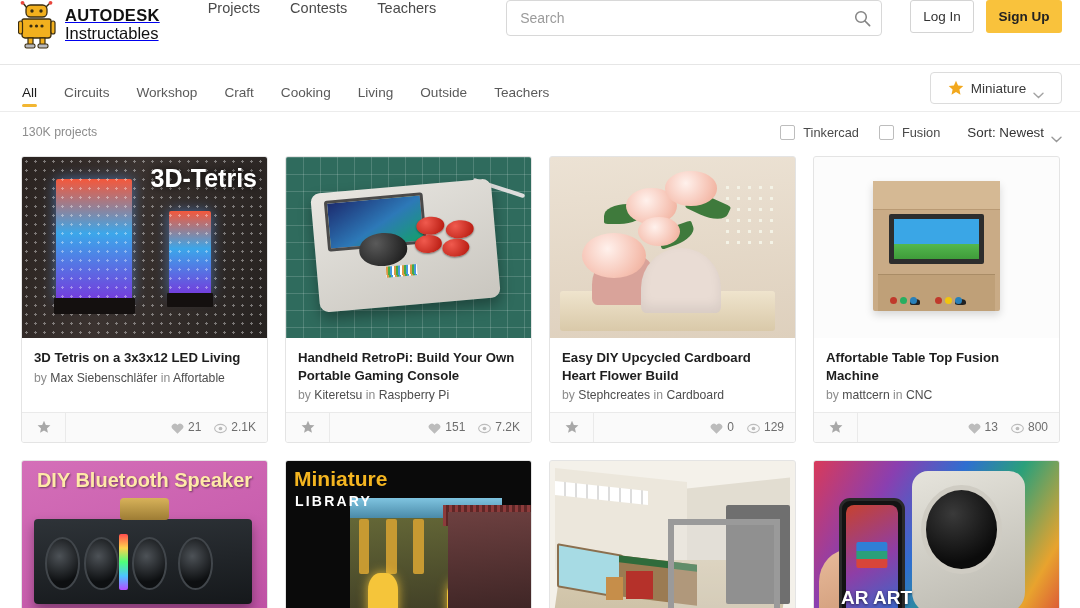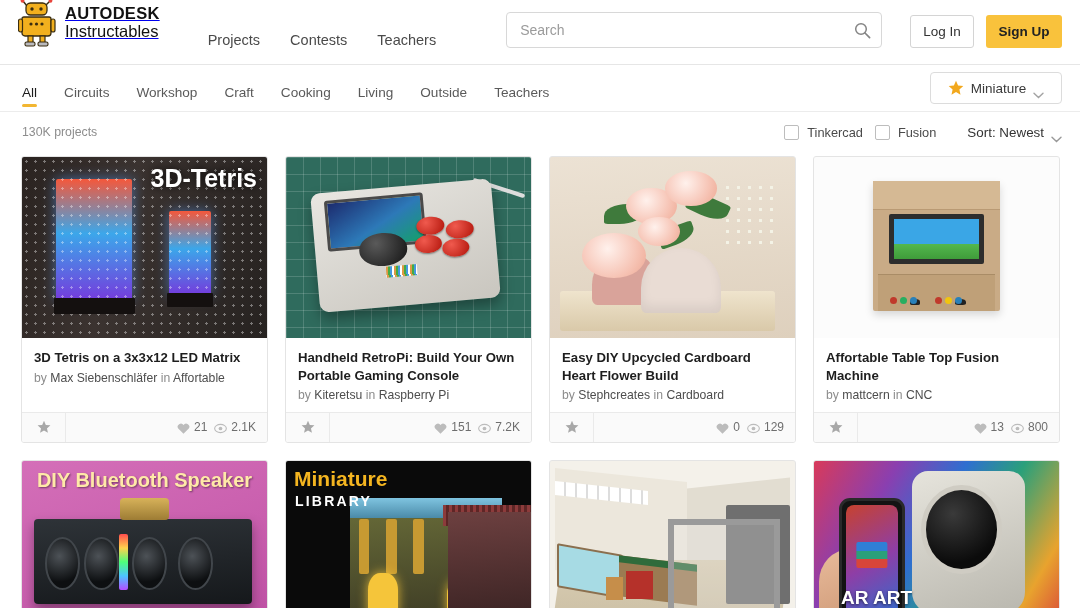--- a/index.html
+++ b/index.html
@@ -8,22 +8,22 @@
     background: #ffffff;
     font-family: "Liberation Sans", "DejaVu Sans", sans-serif;
     overflow: hidden;
     color: #2b2b2b;
   }
 
   
   .header {
     height: 65px;
     display: flex;
-    align-items: flex-end;
-    padding: 0 18px 16px 18px;
+    align-items: flex-start;
+    padding: 0 18px 0 18px;
     border-bottom: 1px solid #e6e6e6;
     background: #fff;
     position: relative;
   }
   .brand { display: flex; align-items: center; gap: 9px; flex: 0 0 auto; }
   .robot { width: 38px; height: 50px; position: relative; display: block; }
   .brand-text { line-height: 1.08; }
   .brand-text .l1 {
     font-weight: bold; font-size: 16.5px; letter-spacing: .3px; color: #111;
     display: block;
@@ -93,27 +93,27 @@
   .featured-btn .lbl { font-size: 13.5px; color: #3a3a3a; }
   .star-gold { width: 16px; height: 16px; }
   .chev { width: 11px; height: 7px; opacity:.6; }
 
   
   .filterrow {
     height: 40px; display: flex; align-items: center;
     padding: 0 18px 0 22px;
   }
   .projcount { font-size: 12.3px; color: #8d8d8d; }
-  .filters { margin-left: auto; display: flex; align-items: center; gap: 12px; justify-content: center; }
+  .filters { margin-left: auto; display: flex; align-items: center; gap: 20px; justify-content: center; }
   .chkitem { display: flex; align-items: center; gap: 8px; cursor: pointer; }
   .chkbox {
     width: 15px; height: 15px; border: 1px solid #bdbdbd; border-radius: 2px; background: #fff;
   }
   .chklbl { font-size: 12.8px; color: #4a4a4a; }
-  .sortctl { display: flex; align-items: center; gap: 7px; cursor: pointer; margin-left: 19px; }
+  .sortctl { display: flex; align-items: center; gap: 7px; cursor: pointer; margin-left: 7px; }
   .sortctl .lbl { font-size: 13.4px; color: #333; }
 
   
   .grid {
     padding: 4px 18px 0 21px;
     display: grid;
     grid-template-columns: repeat(4, 247px);
     gap: 17px;
   }
   .card {
@@ -145,21 +145,21 @@
     height: 30px; display: flex; align-items: stretch;
     border-top: 1px solid #eaeaea; background: #fafafa;
   }
   .fav-cell {
     width: 44px; display: flex; align-items: center; justify-content: center;
     border-right: 1px solid #eaeaea;
   }
   .star-grey { width: 14px; height: 14px; }
   .stats {
     flex: 1; display: flex; align-items: center; justify-content: flex-end;
-    gap: 7px; padding-right: 11px;
+    gap: 13px; padding-right: 11px;
   }
   .stat { display: flex; align-items: center; gap: 4px; }
   .stat .num { font-size: 12px; color: #6e6e6e; }
   .heart-icon, .eye-icon { width: 13px; height: 13px; opacity: .55; }
 
   
   .ph { position: absolute; inset: 0; }
 
   
   .t1 { background: linear-gradient(105deg,#2a2320 0%,#3b3330 40%,#262220 100%); }
@@ -451,21 +451,21 @@
       <div class="ph t1">
         <div class="tower towerA"></div>
           <div class="tower towerB"></div>
         <div class="dots"></div>
         <div class="base baseA"></div>
           <div class="base baseB"></div>
         <div class="ttl">3D-Tetris</div>
       </div>
     </div>
     <div class="body">
-      <div class="title">3D Tetris on a 3x3x12 LED Matrix</div>
+      <div class="title">3D Tetris on a 3x3x12 LED Living</div>
       <div class="byline">
         <span>by</span>
         <span class="name">Max Siebenschläfer</span>
         <span>in</span>
         <span class="chan">Affortable</span>
       </div>
     </div>
     <div class="footer">
       <div class="fav-cell">
         <span class="star-grey">

